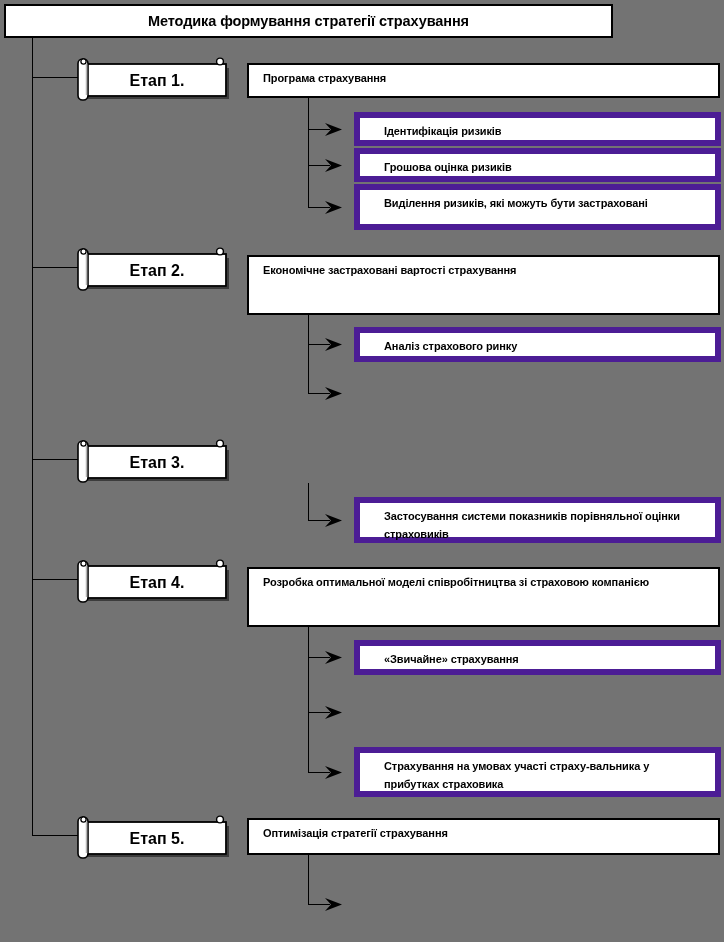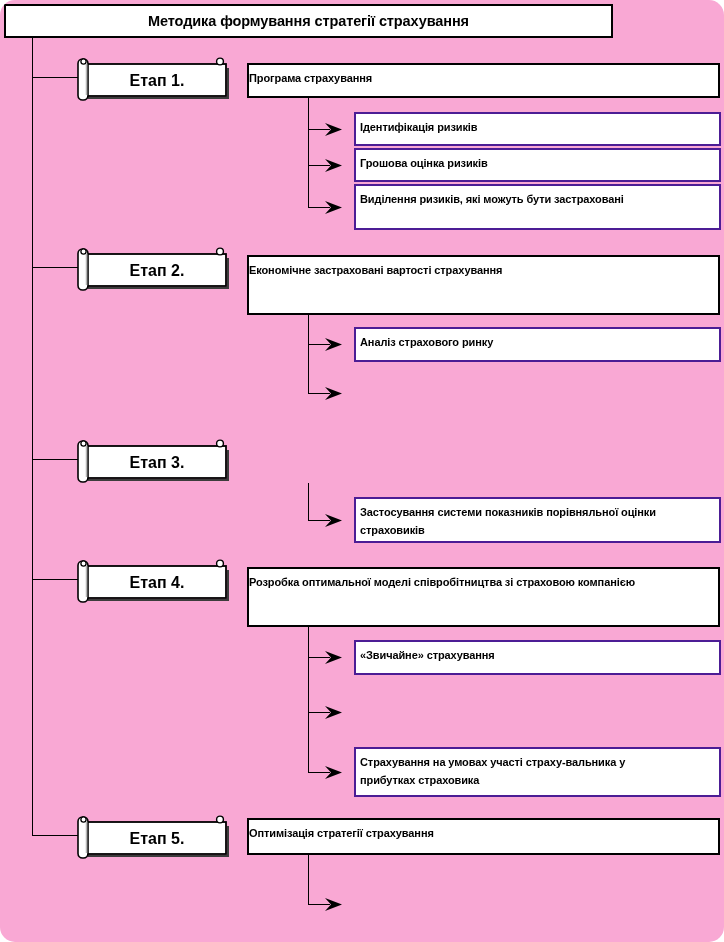--- a/index.html
+++ b/index.html
@@ -1,51 +1,50 @@
 <!DOCTYPE html>
 <html lang="uk"><head>
 <meta charset="utf-8">
 <style>
   html,body{margin:0;padding:0;}
   .canvas{
     position:relative;
     width:724px;height:942px;
-    background:#f9a8d4;
+    background:#737373;
     font-family:"Liberation Sans",sans-serif;
     overflow:hidden;
-    border-radius:15px;
   }
   .connectors{position:absolute;left:0;top:0;z-index:1;}
   .title-box{
     position:absolute;z-index:2;
     left:4px;top:4px;width:609px;height:34px;
     box-sizing:border-box;
     background:#fff;border:2px solid #000;
     text-align:center;
     font-weight:bold;font-size:14.5px;line-height:30px;
     color:#000;letter-spacing:-0.1px;
   }
   .main-box{
     position:absolute;z-index:2;
     left:247px;width:473px;
     box-sizing:border-box;
     background:#fff;border:2px solid #000;
     font-weight:bold;font-size:11px;line-height:17px;
     color:#000;letter-spacing:-0.1px;
-    padding:5px 10px 0 0;
+    padding:5px 10px 0 14px;
     white-space:pre-line;
   }
   .sub-box{
     position:absolute;z-index:2;
     left:354px;width:367px;
     box-sizing:border-box;
-    background:#fff;border:2px solid #4c1d95;
+    background:#fff;border:6px solid #4c1d95;
     font-weight:bold;font-size:11px;line-height:17.5px;
     color:#000;letter-spacing:-0.1px;
-    padding:5px 10px 0 4px;
+    padding:5px 10px 0 24px;
     white-space:pre-line;
   }
   .scroll{position:absolute;z-index:2;}
   .scroll-label{
     font-family:"Liberation Sans",sans-serif;
     font-weight:bold;font-size:16px;fill:#000;
   }
 </style>
 </head>
 <body>

